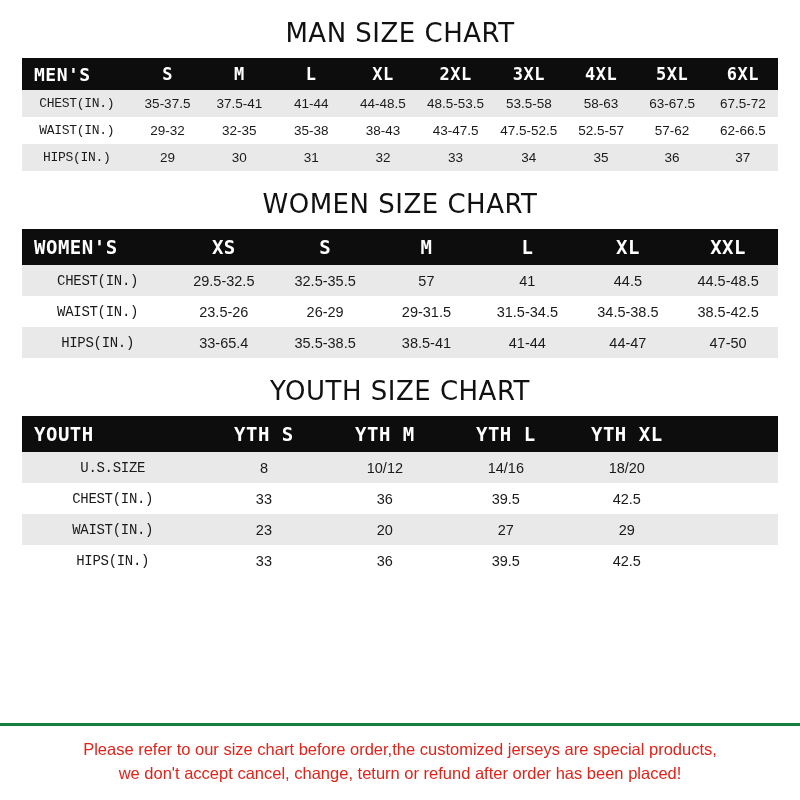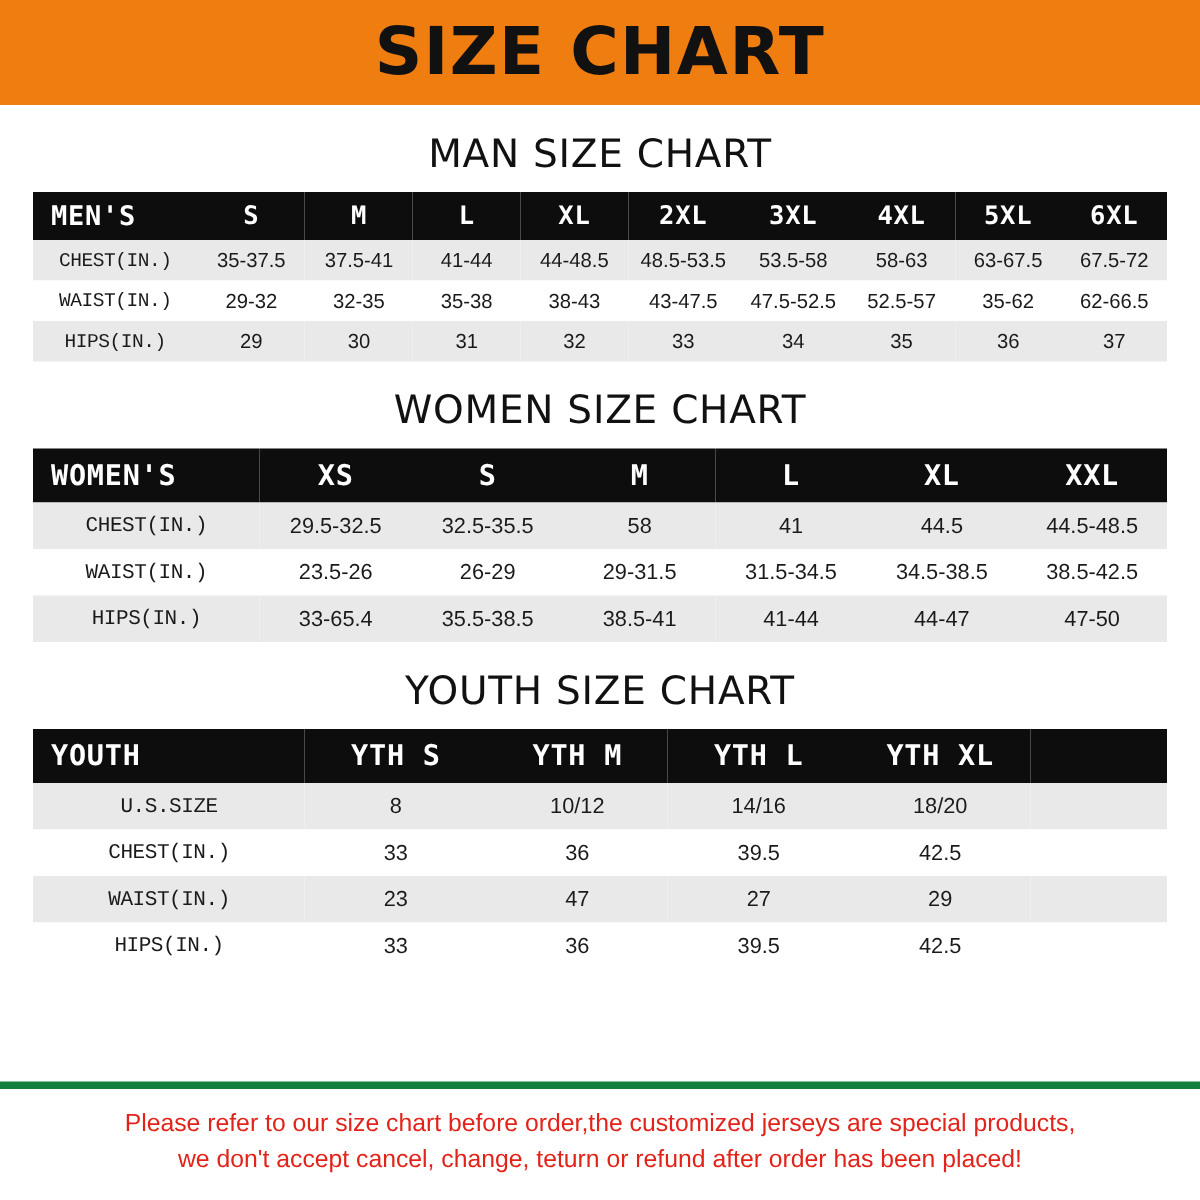--- a/index.html
+++ b/index.html
@@ -110,38 +110,35 @@
 
   .youth tr.head-row th { height: 36px; font-size: 19px; }
   .youth tr.head-row th.rowlabel { font-size: 19px; }
   .youth tr.data-row td { height: 31px; font-size: 14.5px; }
   .youth tr.data-row td.rowlabel { font-size: 14px; }
 
   
   .footer {
     flex: none;
     padding: 12px 20px 14px 20px;
-    border-top: 5px solid #15803d;
+    border-top: 3px solid #15803d;
     margin-top: auto;
   }
   .footer-line {
     color: #e2231a;
     font-size: 16.5px;
     line-height: 1.45;
     text-align: center;
   }
 </style>
 </head>
 <body>
 
 <div class="page">
 
-  <div class="banner">
-    <div class="banner-title">SIZE CHART</div>
-  </div>
 
   <div class="content">
 
     <div class="section man">
       <div class="section-title">MAN SIZE CHART</div>
       <table class="sizetable">
         <colgroup>
           <col style="width:14.5%">
             <col style="width:9.5%">
             <col style="width:9.5%">
@@ -182,21 +179,21 @@
           </tr>
           <tr class="data-row stripe-white">
             <td class="rowlabel">WAIST(IN.)</td>
             <td>29-32</td>
             <td>32-35</td>
             <td>35-38</td>
             <td>38-43</td>
             <td>43-47.5</td>
             <td>47.5-52.5</td>
             <td>52.5-57</td>
-            <td>35-62</td>
+            <td>57-62</td>
             <td>62-66.5</td>
           </tr>
           <tr class="data-row stripe-light">
             <td class="rowlabel">HIPS(IN.)</td>
             <td>29</td>
             <td>30</td>
             <td>31</td>
             <td>32</td>
             <td>33</td>
             <td>34</td>
@@ -229,21 +226,21 @@
             <th>L</th>
             <th>XL</th>
             <th>XXL</th>
           </tr>
         </thead>
         <tbody>
           <tr class="data-row stripe-light">
             <td class="rowlabel">CHEST(IN.)</td>
             <td>29.5-32.5</td>
             <td>32.5-35.5</td>
-            <td>58</td>
+            <td>57</td>
             <td>41</td>
             <td>44.5</td>
             <td>44.5-48.5</td>
           </tr>
           <tr class="data-row stripe-white">
             <td class="rowlabel">WAIST(IN.)</td>
             <td>23.5-26</td>
             <td>26-29</td>
             <td>29-31.5</td>
             <td>31.5-34.5</td>
@@ -297,21 +294,21 @@
             <td class="rowlabel">CHEST(IN.)</td>
             <td>33</td>
             <td>36</td>
             <td>39.5</td>
             <td>42.5</td>
             <td></td>
           </tr>
           <tr class="data-row stripe-light">
             <td class="rowlabel">WAIST(IN.)</td>
             <td>23</td>
-            <td>47</td>
+            <td>20</td>
             <td>27</td>
             <td>29</td>
             <td></td>
           </tr>
           <tr class="data-row stripe-white">
             <td class="rowlabel">HIPS(IN.)</td>
             <td>33</td>
             <td>36</td>
             <td>39.5</td>
             <td>42.5</td>

